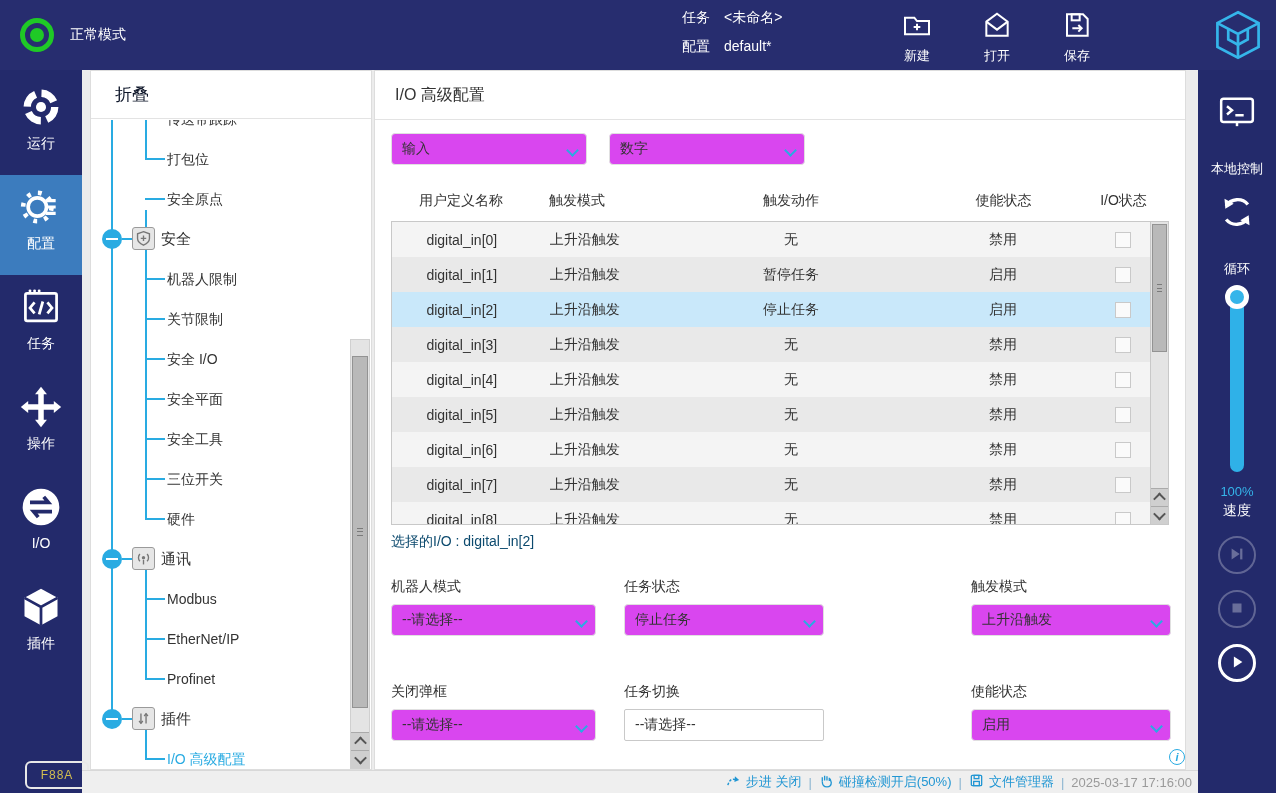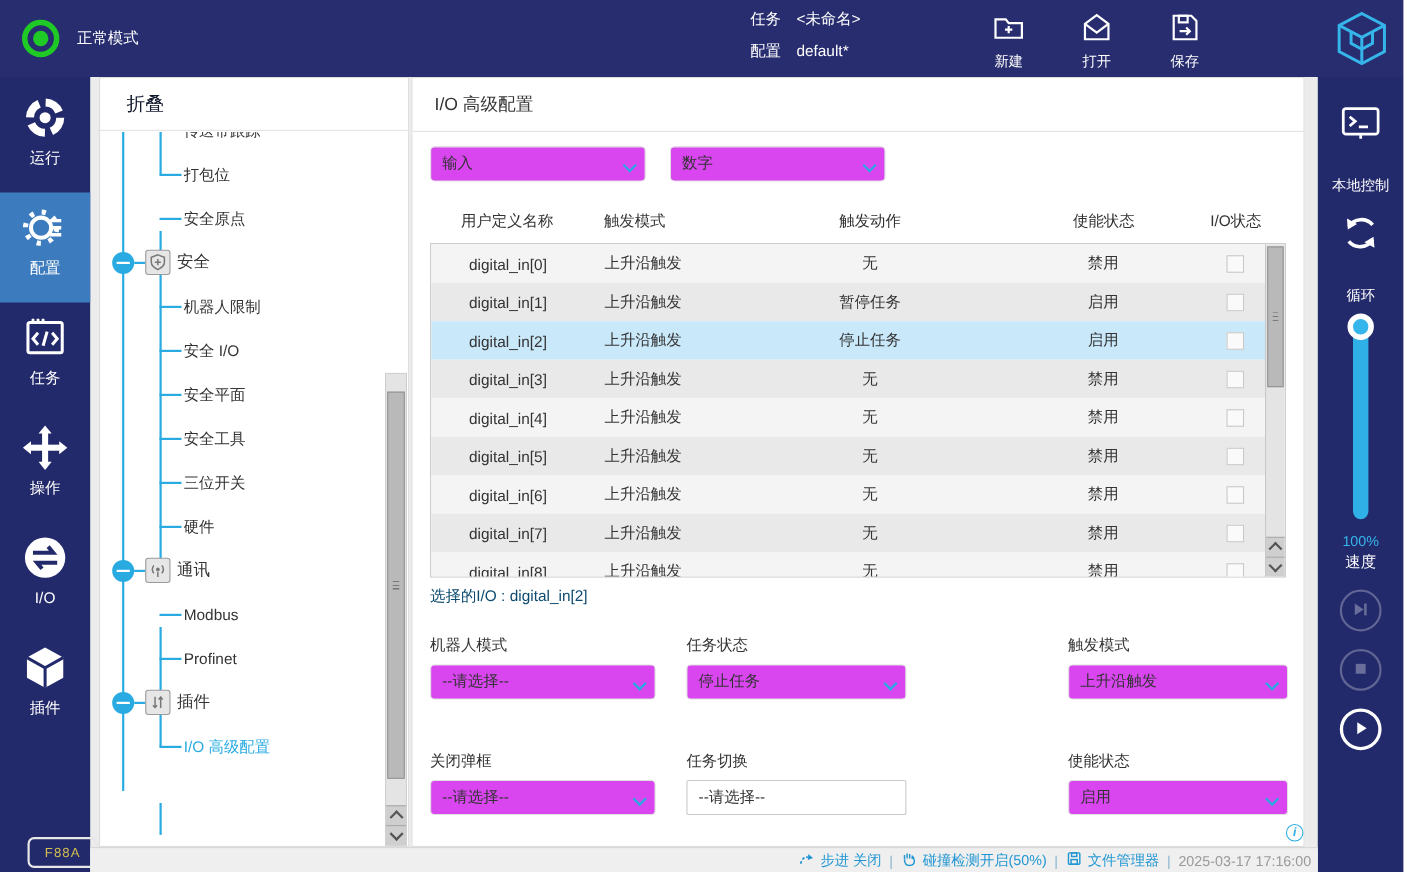--- a/index.html
+++ b/index.html
@@ -246,33 +246,35 @@
         <div class="titem lv2"><span class="tlabel">传送带跟踪</span></div>
         <div class="titem lv2"><span class="tlabel">打包位</span></div>
         <div class="titem lv2"><span class="tlabel">安全原点</span></div>
         <div class="titem lv1"><span class="tcircle"></span><span class="tnicon">
             <svg viewBox="0 0 20 20" fill="none" stroke="#777" stroke-width="1.6">
               <path d="M10 2 L17 4.5 V10 C17 14.5 10 17.8 10 17.8 C10 17.8 3 14.5 3 10 V4.5 Z"></path>
               <path d="M10 6.5 V13 M6.8 9.8 H13.2"></path>
             </svg>
           </span><span class="tlabel">安全</span></div>
         <div class="titem lv2"><span class="tlabel">机器人限制</span></div>
+        <div class="titem lv2"><span class="tlabel">关节限制</span></div>
         <div class="titem lv2"><span class="tlabel">安全 I/O</span></div>
         <div class="titem lv2"><span class="tlabel">安全平面</span></div>
         <div class="titem lv2"><span class="tlabel">安全工具</span></div>
         <div class="titem lv2"><span class="tlabel">三位开关</span></div>
         <div class="titem lv2"><span class="tlabel">硬件</span></div>
         <div class="titem lv1"><span class="tcircle"></span><span class="tnicon">
             <svg viewBox="0 0 20 20" fill="none" stroke="#777" stroke-width="1.6">
               <circle cx="10" cy="9" r="2" fill="#777" stroke="none"></circle>
               <path d="M5.8 13.2 A6 6 0 0 1 5.8 4.8 M14.2 4.8 A6 6 0 0 1 14.2 13.2"></path>
               <path d="M10 11.5 V17"></path>
             </svg>
           </span><span class="tlabel">通讯</span></div>
         <div class="titem lv2"><span class="tlabel">Modbus</span></div>
+        <div class="titem lv2"><span class="tlabel">EtherNet/IP</span></div>
         <div class="titem lv2"><span class="tlabel">Profinet</span></div>
         <div class="titem lv1"><span class="tcircle"></span><span class="tnicon">
             <svg viewBox="0 0 20 20" fill="none" stroke="#777" stroke-width="1.6">
               <path d="M7 4 V16 M13 4 V16"></path>
               <path d="M4.8 13 L7 15.5 L9.2 13 M10.8 7 L13 4.5 L15.2 7"></path>
             </svg>
           </span><span class="tlabel">插件</span></div>
         <div class="titem lv2 sel"><span class="tlabel">I/O 高级配置</span></div>
       </div>
   </div>

